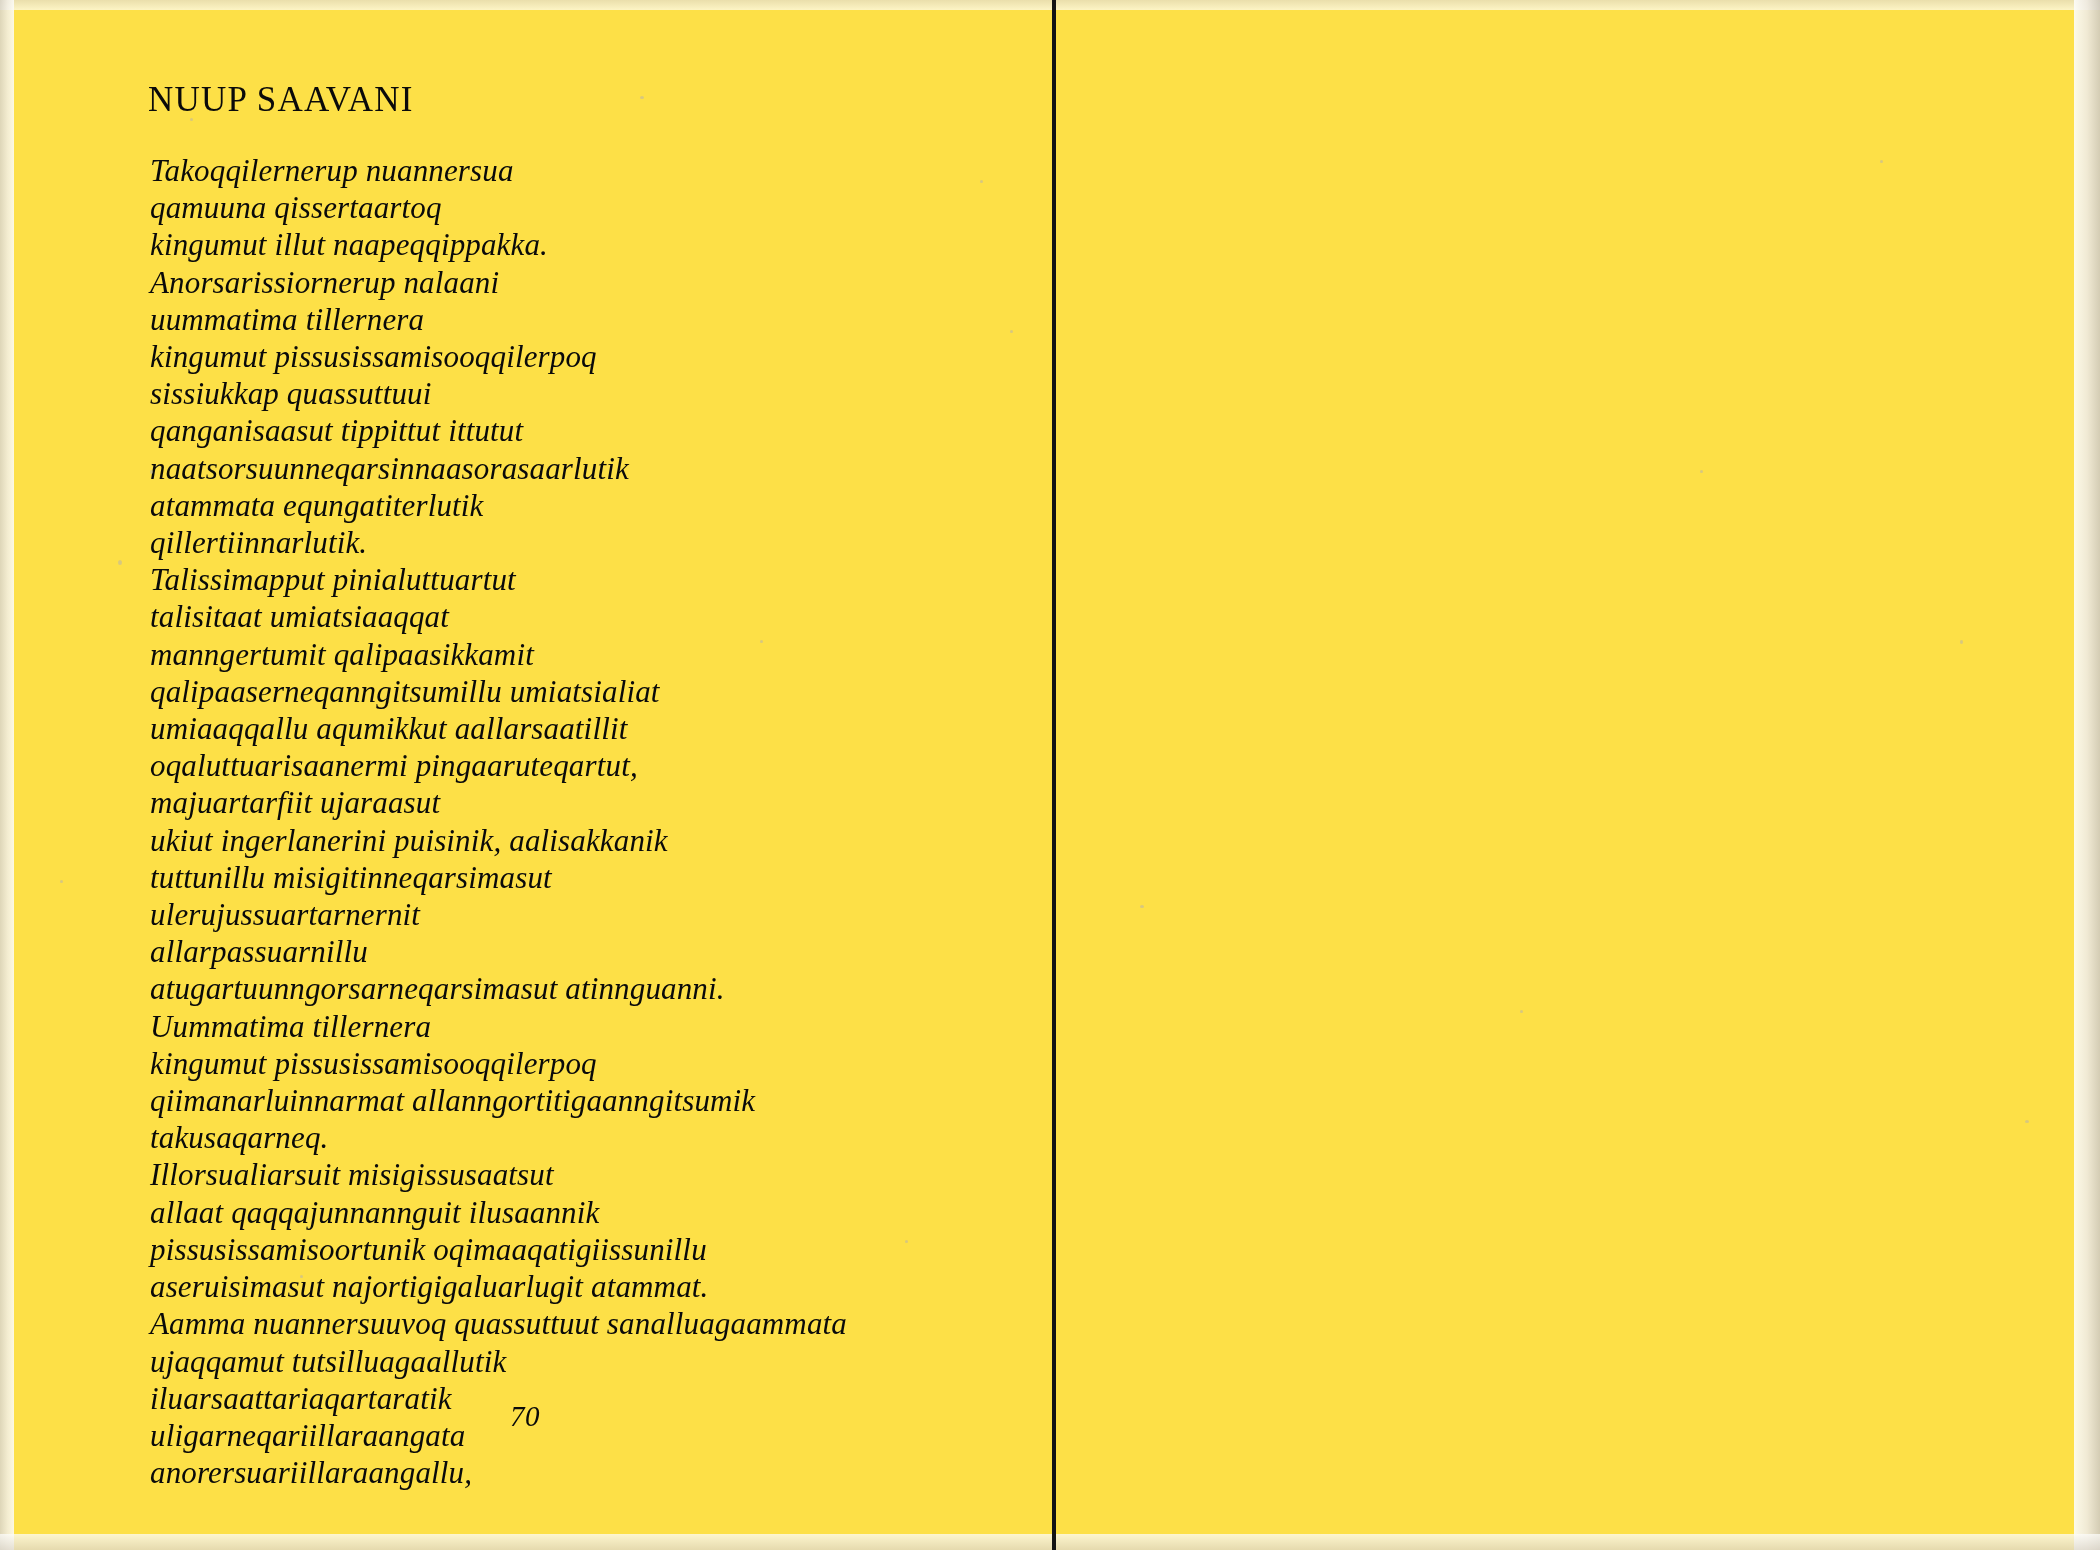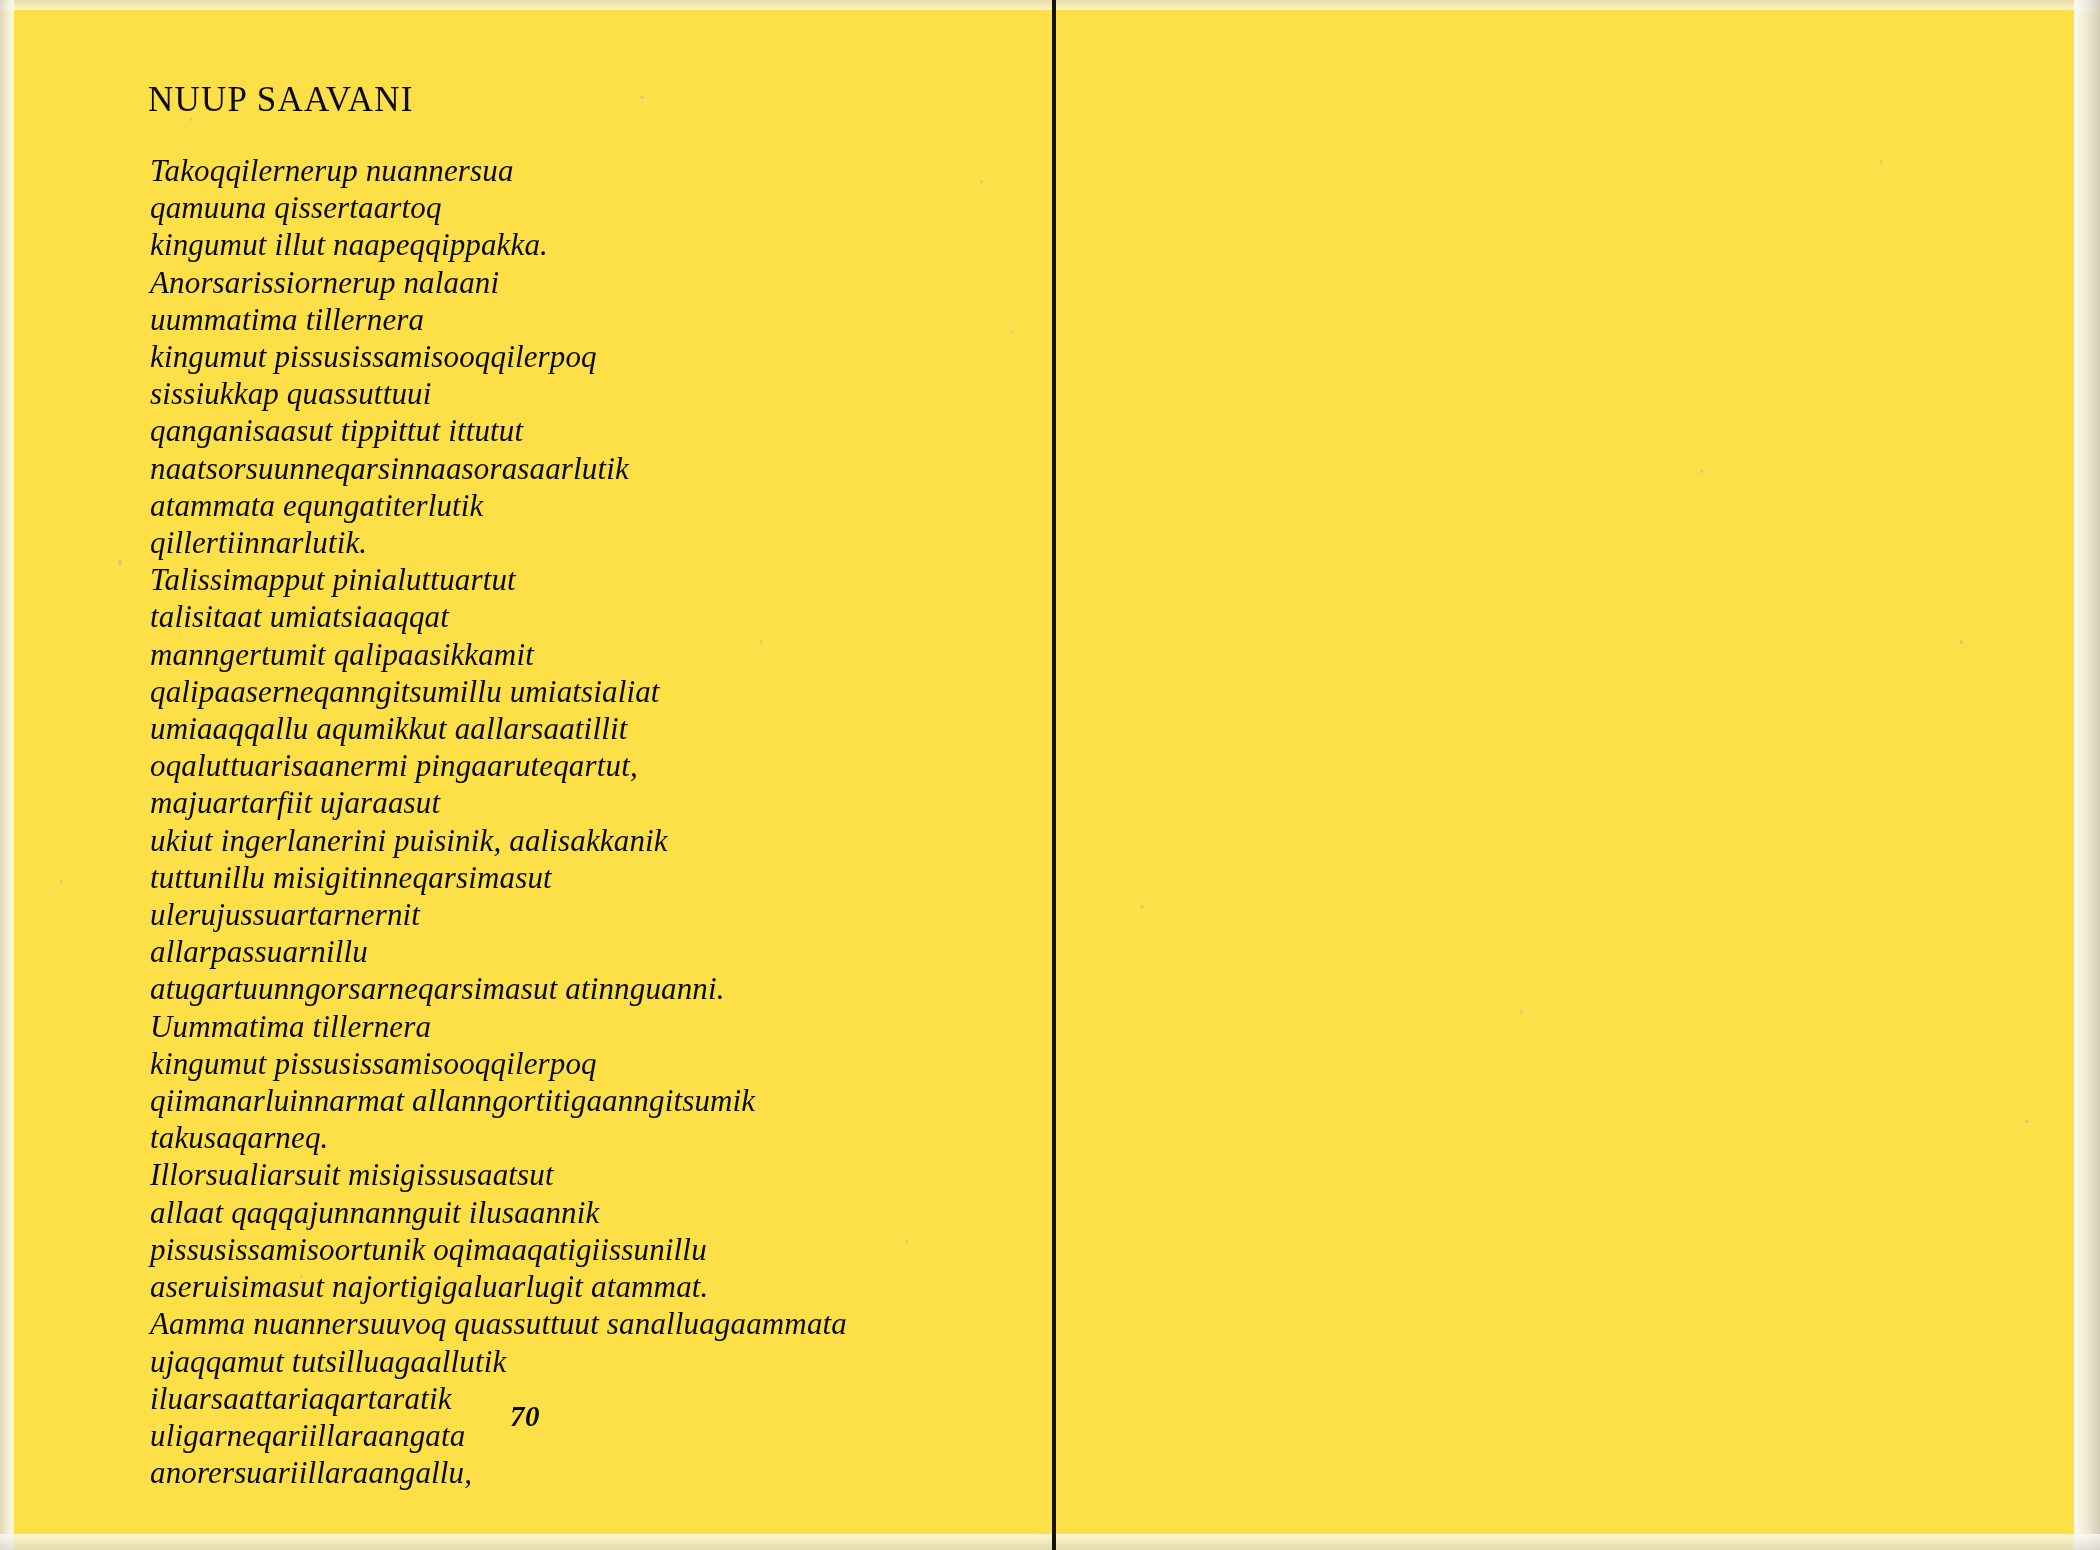--- a/index.html
+++ b/index.html
@@ -90,21 +90,21 @@
   .verse-line {
     display: block;
     white-space: pre;
     font-style: italic;
   }
 
   .folio {
     position: absolute;
     font-size: 29px;
     font-style: italic;
-    font-weight: bold;
+    font-weight: normal;
     letter-spacing: .5px;
   }
   .folio-left  { left: 510px;  top: 1400px; }
 
   
   .speckle {
     position: absolute;
     background: #b9b4ab;
     border-radius: 50%;
     opacity: .55;

